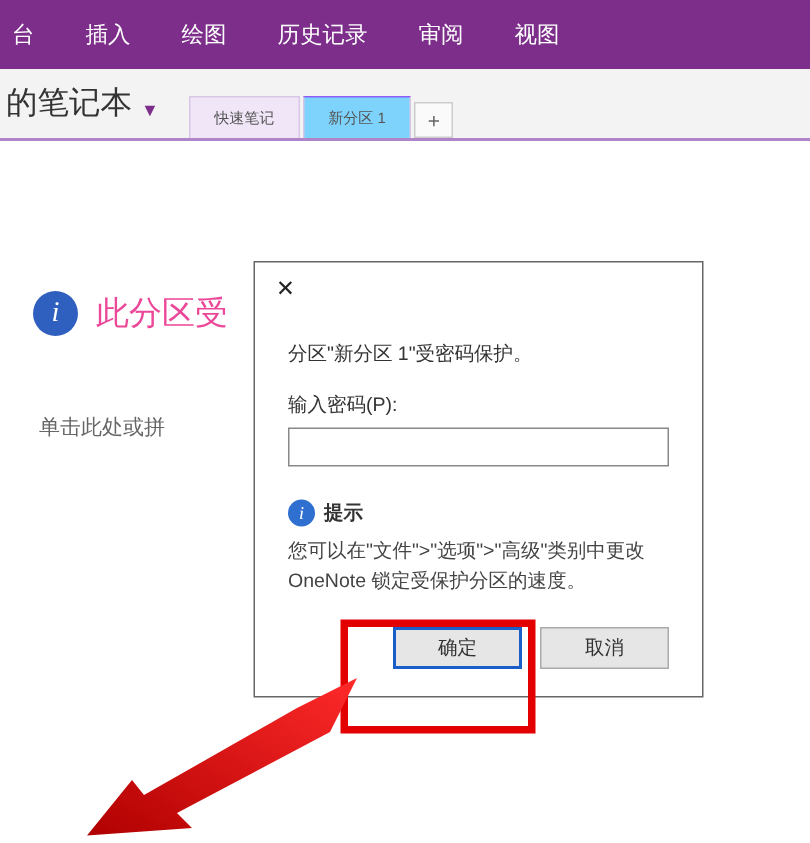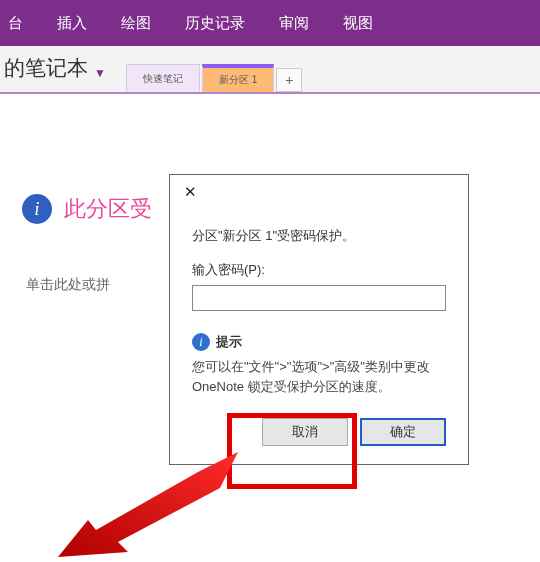--- a/index.html
+++ b/index.html
@@ -11,21 +11,21 @@
   .ribbon-tab.partial { padding-left: 2px; }
 
   
   .title-row { background: #f3f3f3; height: 48px; display: flex; align-items: flex-end; border-bottom: 2px solid #b084c8; }
   .notebook-name { font-size: 21px; color: #333; padding-left: 4px; padding-bottom: 10px; display: flex; align-items: flex-end; gap: 6px; margin-top: 46px; }
   .nb-dropdown { font-size: 12px; color: #7c2e8a; padding-bottom: 2px; }
 
   .tabs { display: flex; align-items: flex-end; margin-left: 20px; height: 100%; }
   .sec-tab { height: 28px; padding: 0 16px; font-size: 10px; display: flex; align-items: center; border: 1px solid #d8c6e6; border-bottom: none; margin-right: 2px; cursor: pointer; }
   .sec-tab.inactive { background: #f0e6f7; color: #555; }
-  .sec-tab.active { background: #fdba74; color: #555; border-top: 4px solid #8b5cf6; }
+  .sec-tab.active { background: #7dd3fc; color: #555; border-top: 1px solid #8b5cf6; }
   .add-tab { width: 26px; height: 24px; border: 1px solid #ccc; background: #fafafa; display: flex; align-items: center; justify-content: center; font-size: 14px; color: #666; cursor: pointer; }
 
   
   .main { position: relative; padding: 100px 0 0 22px; }
   .info-row { display: flex; align-items: center; gap: 12px; }
   .info-icon { width: 30px; height: 30px; border-radius: 50%; background: #2f5fbf; color: #fff; display: flex; align-items: center; justify-content: center; font-size: 19px; font-style: italic; font-family: Georgia, serif; }
   .main-text { font-size: 22px; color: #ec4899; }
   .sub-text { margin-top: 52px; margin-left: 4px; font-size: 14px; color: #666; }
 
   
@@ -93,22 +93,22 @@
   <div class="dlg-body">
     <div class="msg">分区"新分区 1"受密码保护。</div>
     <div class="lbl">输入密码(P):</div>
     <input type="password" class="pw-input" value="" style="">
     <div class="hint-row">
       <div class="hint-icon">i</div>
       <span class="hint-title">提示</span>
     </div>
     <div class="hint-text">您可以在"文件"&gt;"选项"&gt;"高级"类别中更改 OneNote 锁定受保护分区的速度。</div>
     <div class="btn-row">
+      <div class="btn primary">确定</div>
       <div class="btn">取消</div>
-      <div class="btn primary">确定</div>
     </div>
   </div>
 </div>
 
 <div class="red-box"></div>
 
 <svg class="arrow" width="200" height="110">
   <defs>
     <linearGradient id="g" x1="0" y1="1" x2="1" y2="0">
       <stop offset="0" stop-color="#b00000"></stop>

